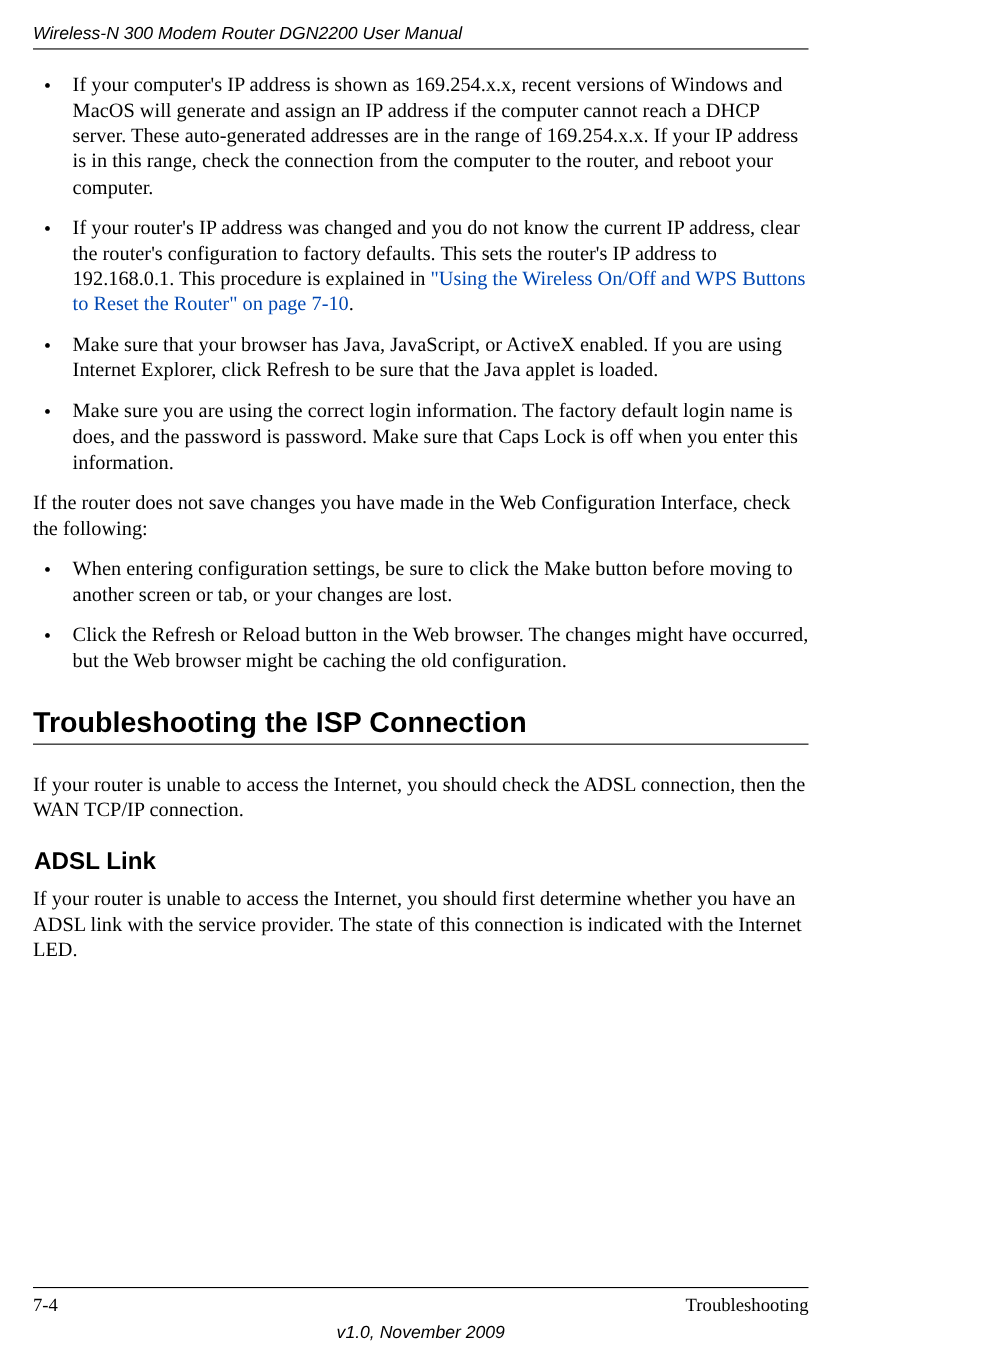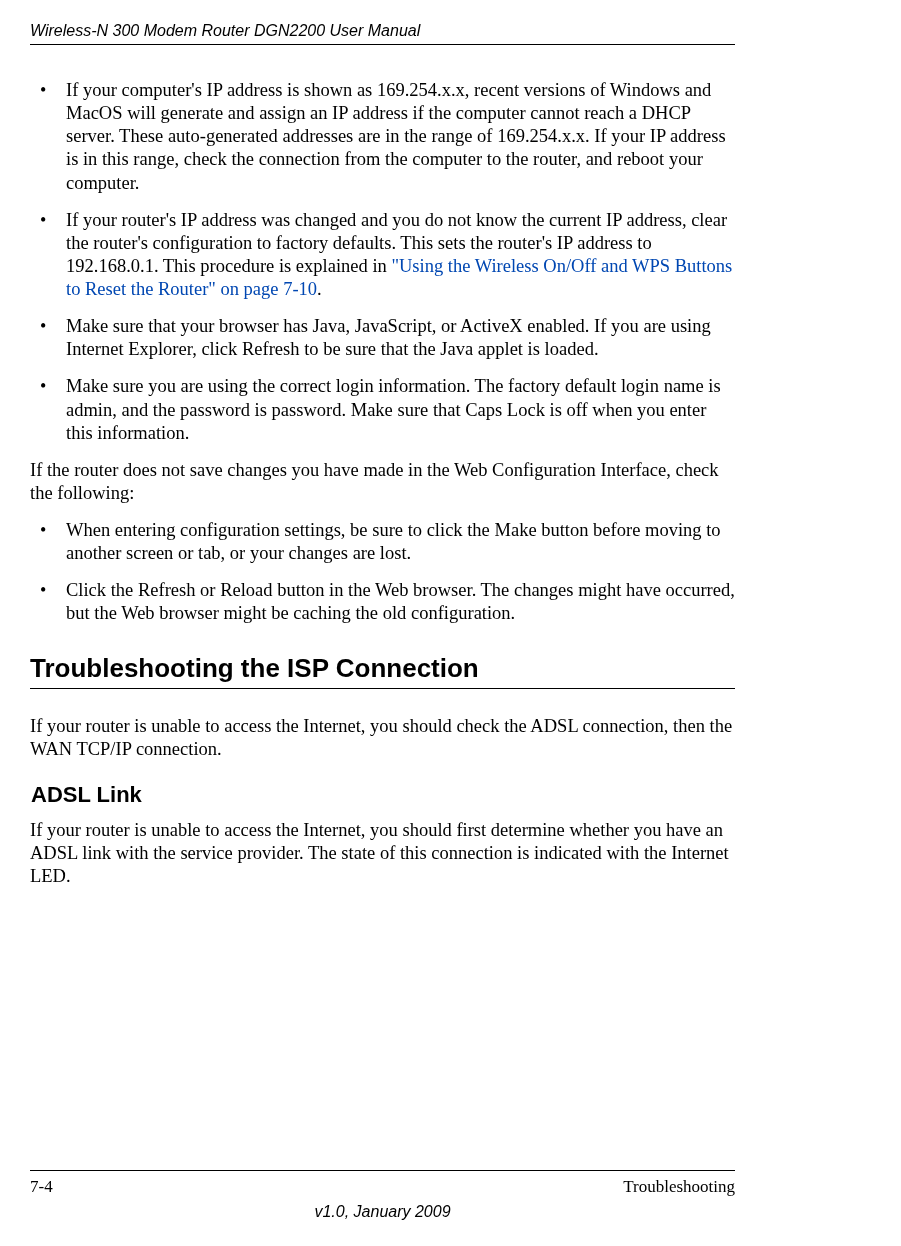--- a/index.html
+++ b/index.html
@@ -36,21 +36,20 @@
   }
   ul.bullets {
     list-style: none;
     margin: 0;
     padding: 0;
   }
   ul.bullets > li {
     position: relative;
     padding-left: 36px;
     margin-bottom: 14px;
-    margin-top: 12px;
   }
   ul.bullets > li::before {
     content: "•";
     position: absolute;
     left: 10px;
     top: 0;
     font-size: 18px;
   }
   .xref {
     color: #0047b2;
@@ -116,21 +115,21 @@
       <li>
         <span>If your computer's IP address is shown as 169.254.x.x, recent versions of Windows and MacOS will generate and assign an IP address if the computer cannot reach a DHCP server. These auto-generated addresses are in the range of 169.254.x.x. If your IP address is in this range, check the connection from the computer to the router, and reboot your computer.</span>
       </li>
       <li>
         <span>If your router's IP address was changed and you do not know the current IP address, clear the router's configuration to factory defaults. This sets the router's IP address to 192.168.0.1. This procedure is explained in </span><span class="xref">"Using the Wireless On/Off and WPS Buttons to Reset the Router" on page 7-10</span><span>.</span>
       </li>
       <li>
         <span>Make sure that your browser has Java, JavaScript, or ActiveX enabled. If you are using Internet Explorer, click </span><span class="bold">Refresh</span><span> to be sure that the Java applet is loaded.</span>
       </li>
       <li>
-        <span>Make sure you are using the correct login information. The factory default login name is </span><span class="bold">admin</span><span>, and the password is </span><span class="bold">password</span><span>. Make sure that Caps Lock is off when you enter this information.</span>
+        <span>Make sure you are using the correct login information. The factory default login name is </span><span class="bold">does</span><span>, and the password is </span><span class="bold">password</span><span>. Make sure that Caps Lock is off when you enter this information.</span>
       </li>
     </ul>
 
     <p class="para">If the router does not save changes you have made in the Web Configuration Interface, check the following:</p>
 
     <ul class="bullets">
       <li>
         <span>When entering configuration settings, be sure to click the </span><span class="bold">Make</span><span> button before moving to another screen or tab, or your changes are lost.</span>
       </li>
       <li>
@@ -148,16 +147,16 @@
     <p class="para">If your router is unable to access the Internet, you should first determine whether you have an ADSL link with the service provider. The state of this connection is indicated with the Internet LED.</p>
 
   </div>
 
   <div class="footer">
     <hr class="footer-rule">
     <div class="footer-line">
       <span>7-4</span>
       <span>Troubleshooting</span>
     </div>
-    <div class="footer-center">v1.0, January 2009</div>
+    <div class="footer-center">v1.0, November 2009</div>
   </div>
 
 </div>
 
 </body></html>

